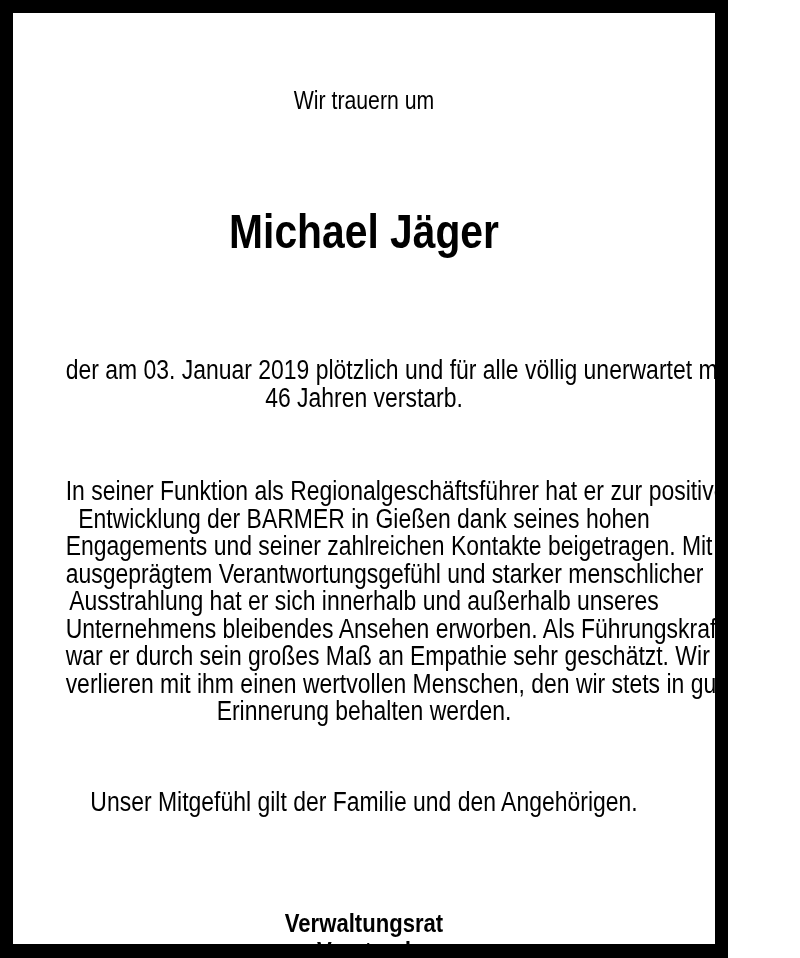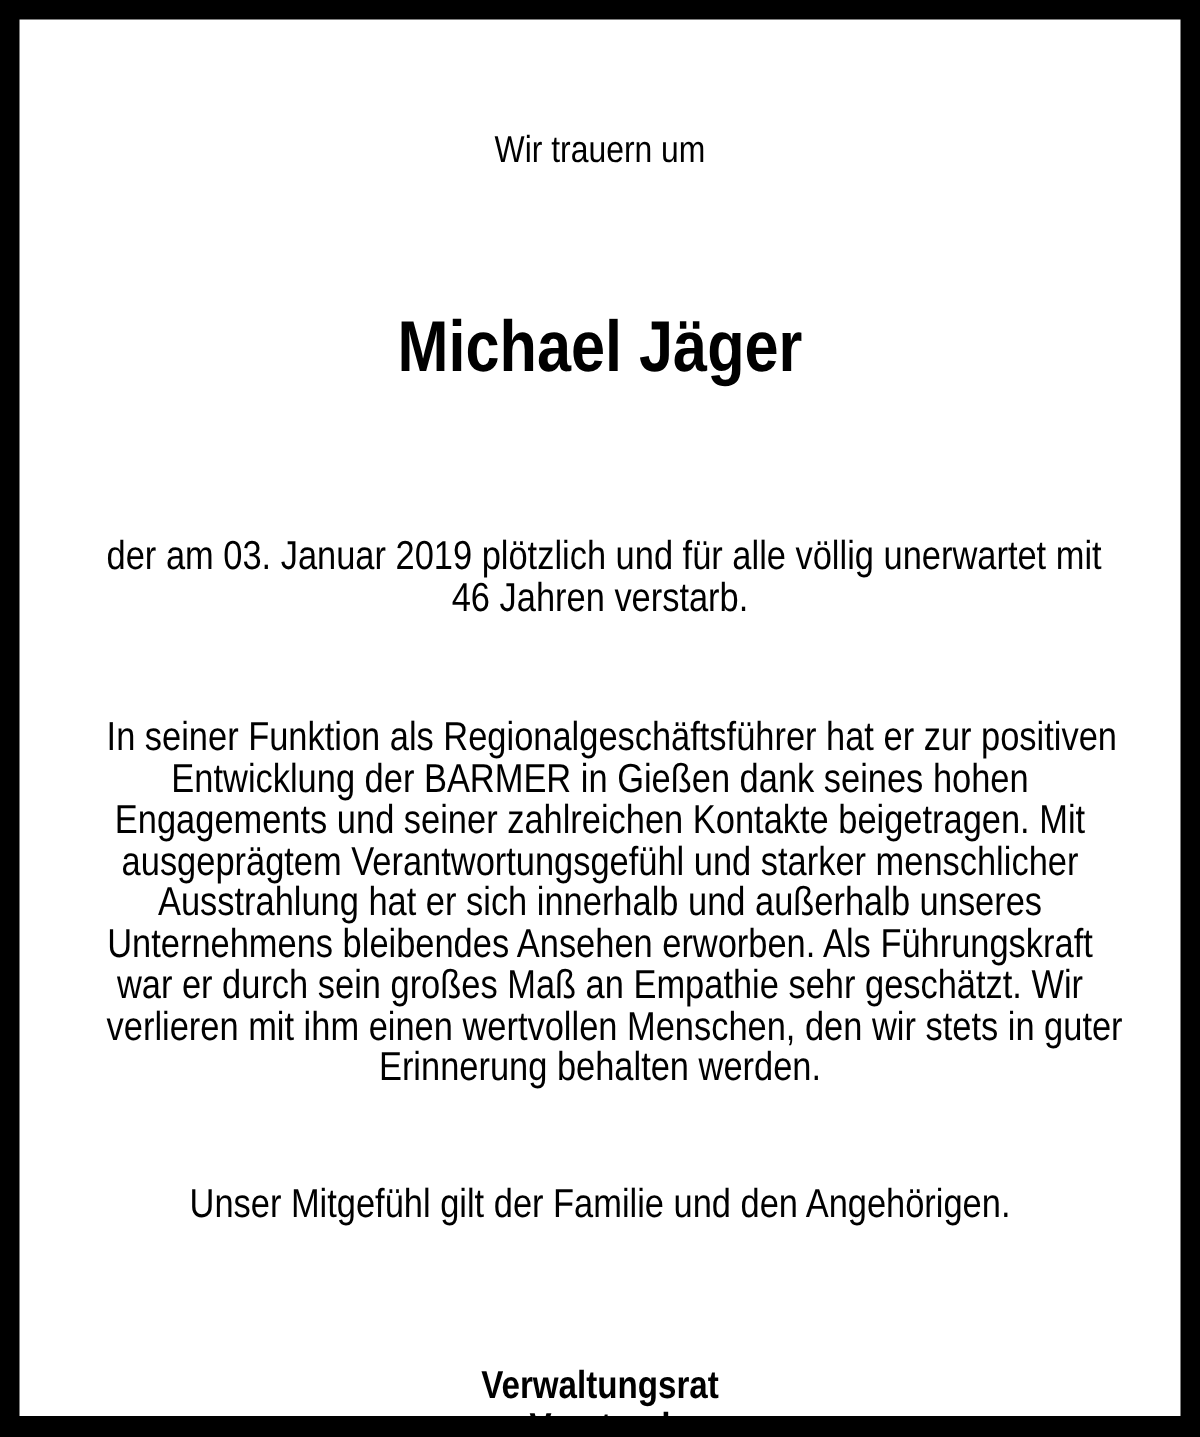--- a/index.html
+++ b/index.html
@@ -2,21 +2,21 @@
 <html lang="de"><head>
 <meta charset="utf-8">
 <title>Traueranzeige</title>
 <style>
   html, body {
     margin: 0;
     padding: 0;
     background: #ffffff;
   }
   .notice-frame {
-    width: 800px;
+    width: 728px;
     height: 958px;
     box-sizing: border-box;
     border-style: solid;
     border-color: #000000;
     border-width: 13px 13px 14px 13px;
     background: #ffffff;
     overflow: hidden;
     font-family: "Liberation Sans", "DejaVu Sans", sans-serif;
     color: #000000;
   }

